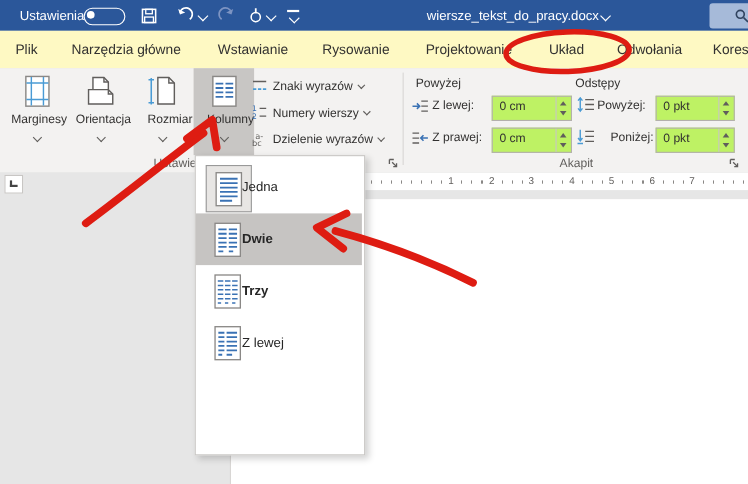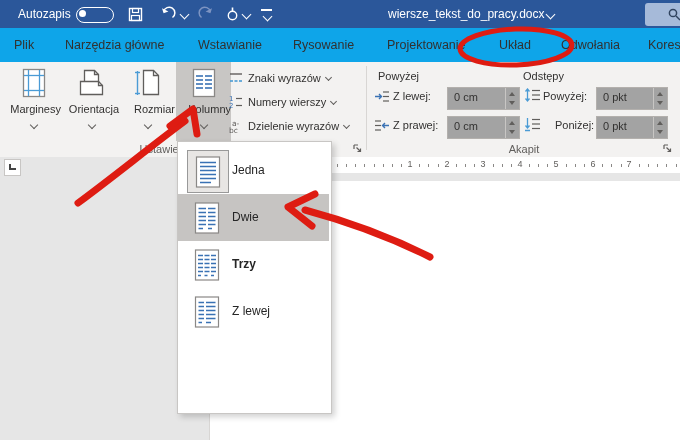--- a/index.html
+++ b/index.html
@@ -9,40 +9,40 @@
   
   #titlebar{left:0;top:0;width:680px;height:28px;background:#2b579a;color:#fff;}
   #titlebar .txt{font-size:12px;line-height:28px;}
   .toggle{left:76px;top:7px;width:36px;height:14px;border:1.5px solid #fff;border-radius:8px;}
   .toggle .dot{position:absolute;left:2px;top:2px;width:7px;height:7px;border-radius:50%;background:#fff;}
   .tbicon{top:6px;width:17px;height:17px;}
   .chev-w{width:6px;height:6px;border-right:1.4px solid #fff;border-bottom:1.4px solid #fff;transform:rotate(45deg);}
   #doc-title{left:388px;top:0;font-size:12px;line-height:28px;color:#fff;}
   #search-pill{left:645px;top:3px;width:35px;height:23px;background:#a6bad9;border-radius:3px 0 0 3px;}
   
-  #tabrow{left:0;top:28px;width:680px;height:34px;background:#0ea5e9;border-bottom:1px solid #e1dfdd;}
+  #tabrow{left:0;top:28px;width:680px;height:34px;background:#fef9c3;border-bottom:1px solid #e1dfdd;}
   .tab{top:0;height:34px;font-size:12.5px;line-height:34px;color:#323130;white-space:nowrap;cursor:default;}
   #tab-underline{left:496px;top:57px;width:40px;height:3px;background:#2b579a;}
   
   #ribbon{left:0;top:62px;width:680px;height:95px;background:#f3f2f1;border-bottom:1px solid #d8d6d4;}
   .bigbtn{top:0;width:55px;height:79px;text-align:right;}
   .bigbtn .lbl{position:absolute;left:0;right:0;top:41px;font-size:11px;color:#323130;white-space:nowrap;}
   .bigbtn .ic{position:absolute;left:50%;top:6px;transform:translateX(-50%);}
   .chev-d{position:absolute;left:50%;top:60px;width:5px;height:5px;border-right:1.2px solid #605e5c;
           border-bottom:1.2px solid #605e5c;transform:translateX(-50%) rotate(45deg);}
   #btn-kolumny{background:#c8c6c4;height:79px;}
   .menurow{left:228px;height:20px;font-size:11px;color:#323130;white-space:nowrap;}
   .menurow .mic{display:inline-block;vertical-align:-3px;margin-right:4px;}
   .menurow .mchev{display:inline-block;width:4px;height:4px;border-right:1.1px solid #605e5c;
                   border-bottom:1.1px solid #605e5c;transform:rotate(45deg);margin-left:5px;vertical-align:2px;}
   .vsep{top:4px;width:1px;height:84px;background:#d8d6d4;}
   .grouplabel{font-size:11px;color:#605e5c;white-space:nowrap;}
   .hdr{font-size:11px;color:#323130;}
   .fieldlbl{font-size:11px;color:#323130;white-space:nowrap;}
-  .spin{height:21px;background:#a3a3a3;border:1px solid #b3b0ad;font-size:11px;color:#323130;}
+  .spin{height:21px;background:#bef264;border:1px solid #b3b0ad;font-size:11px;color:#323130;}
   .spin .val{position:absolute;left:6px;top:3px;}
   .spin .btns{position:absolute;right:0;top:0;bottom:0;width:13px;border-left:1px solid #c8c6c4;}
   .sarr{position:absolute;left:3px;width:0;height:0;border-left:3px solid transparent;border-right:3px solid transparent;}
   .sarr.up{top:4px;border-bottom:4px solid #605e5c;}
   .sarr.dn{bottom:4px;border-top:4px solid #605e5c;}
   
   #ruler-left{left:0;top:157px;width:330px;height:16px;background:#e6e6e6;}
   #tabsel{left:4px;top:159px;width:15px;height:15px;background:#fff;border:1px solid #c8c6c4;}
   #tabsel .g{position:absolute;left:4px;top:4px;width:5px;height:4px;border-left:2px solid #444;border-bottom:2px solid #444;}
   #ruler{left:330px;top:157px;width:350px;height:16px;background:#fff;}
@@ -51,32 +51,32 @@
   .rnum{position:absolute;top:2px;font-size:9px;color:#605e5c;background:#fff;padding:0 2px;transform:translateX(-50%);}
   #page{left:210px;top:181px;width:470px;height:259px;background:#fff;box-shadow:-1px 0 0 #d8d6d4;}
   #page-top-gap{left:210px;top:173px;width:470px;height:8px;background:#e6e6e6;}
   
   #menu{left:177px;top:141px;width:153px;height:271px;background:#fff;border:1px solid #c8c6c4;
         box-shadow:3px 3px 6px rgba(0,0,0,.18);z-index:50;}
   .mi{position:absolute;left:0;width:151px;height:47px;}
   .mi.hl{background:#c6c4c2;}
   .mi .ibox{position:absolute;left:9px;top:3px;width:40px;height:41px;}
   .mi .ibox.sel{background:#e8e6e4;border:1px solid #999;}
-  .mi .ilbl{position:absolute;left:54px;top:16px;font-size:12px;color:#262626;}
+  .mi .ilbl{position:absolute;left:42px;top:16px;font-size:12px;color:#262626;}
   .pageic{position:absolute;left:50%;top:50%;transform:translate(-50%,-50%);}
   
   #anno{left:0;top:0;width:680px;height:440px;z-index:100;pointer-events:none;}
 </style>
 </head>
 <body>
 
 <div id="app">
 
   <div id="titlebar" class="abs">
-    <span class="abs txt" style="left:18px;">Autozapis</span>
+    <span class="abs txt" style="left:18px;">Ustawienia</span>
     <span class="abs toggle">
         <span class="dot"></span>
       </span>
     <svg class="abs tbicon" style="left:127px;" viewBox="0 0 17 17">
       <rect x="2.5" y="2.5" width="12" height="12" fill="none" stroke="#fff" stroke-width="1.4"></rect>
       <rect x="5.5" y="2.5" width="6" height="4" fill="none" stroke="#fff" stroke-width="1.2"></rect>
       <rect x="4.5" y="9.5" width="8" height="5" fill="none" stroke="#fff" stroke-width="1.2"></rect>
     </svg>
     <svg class="abs tbicon" style="left:159px;" viewBox="0 0 17 17">
       <path d="M13.5 11.5 A5.7 5.7 0 1 0 4.6 5.6" fill="none" stroke="#fff" stroke-width="1.5"></path>
@@ -297,21 +297,21 @@
               <line x1="5" y1="11" x2="21" y2="11"></line>
             <line x1="5" y1="15" x2="21" y2="15"></line>
               <line x1="5" y1="19" x2="21" y2="19"></line>
             <line x1="5" y1="23" x2="21" y2="23"></line>
               <line x1="5" y1="27" x2="16" y2="27"></line>
           </g>
         </svg>
       </span>
       <span class="ilbl">Jedna</span>
     </div>
-    <div class="mi hl" style="top:52px;">
+    <div class="mi hl" style="top:52px;font-weight:bold;">
       <span class="ibox">
         <svg class="pageic" width="26" height="33" viewBox="0 0 26 33">
           <rect x="1.5" y="1.5" width="23" height="30" fill="#fff" stroke="#8a8886" stroke-width="1.2"></rect>
           <g stroke="#3a72b4" stroke-width="1.6">
             <line x1="4.5" y1="7" x2="12" y2="7"></line>
               <line x1="14" y1="7" x2="21.5" y2="7"></line>
             <line x1="4.5" y1="11" x2="12" y2="11"></line>
               <line x1="14" y1="11" x2="21.5" y2="11"></line>
             <line x1="4.5" y1="15" x2="12" y2="15"></line>
               <line x1="14" y1="15" x2="21.5" y2="15"></line>

